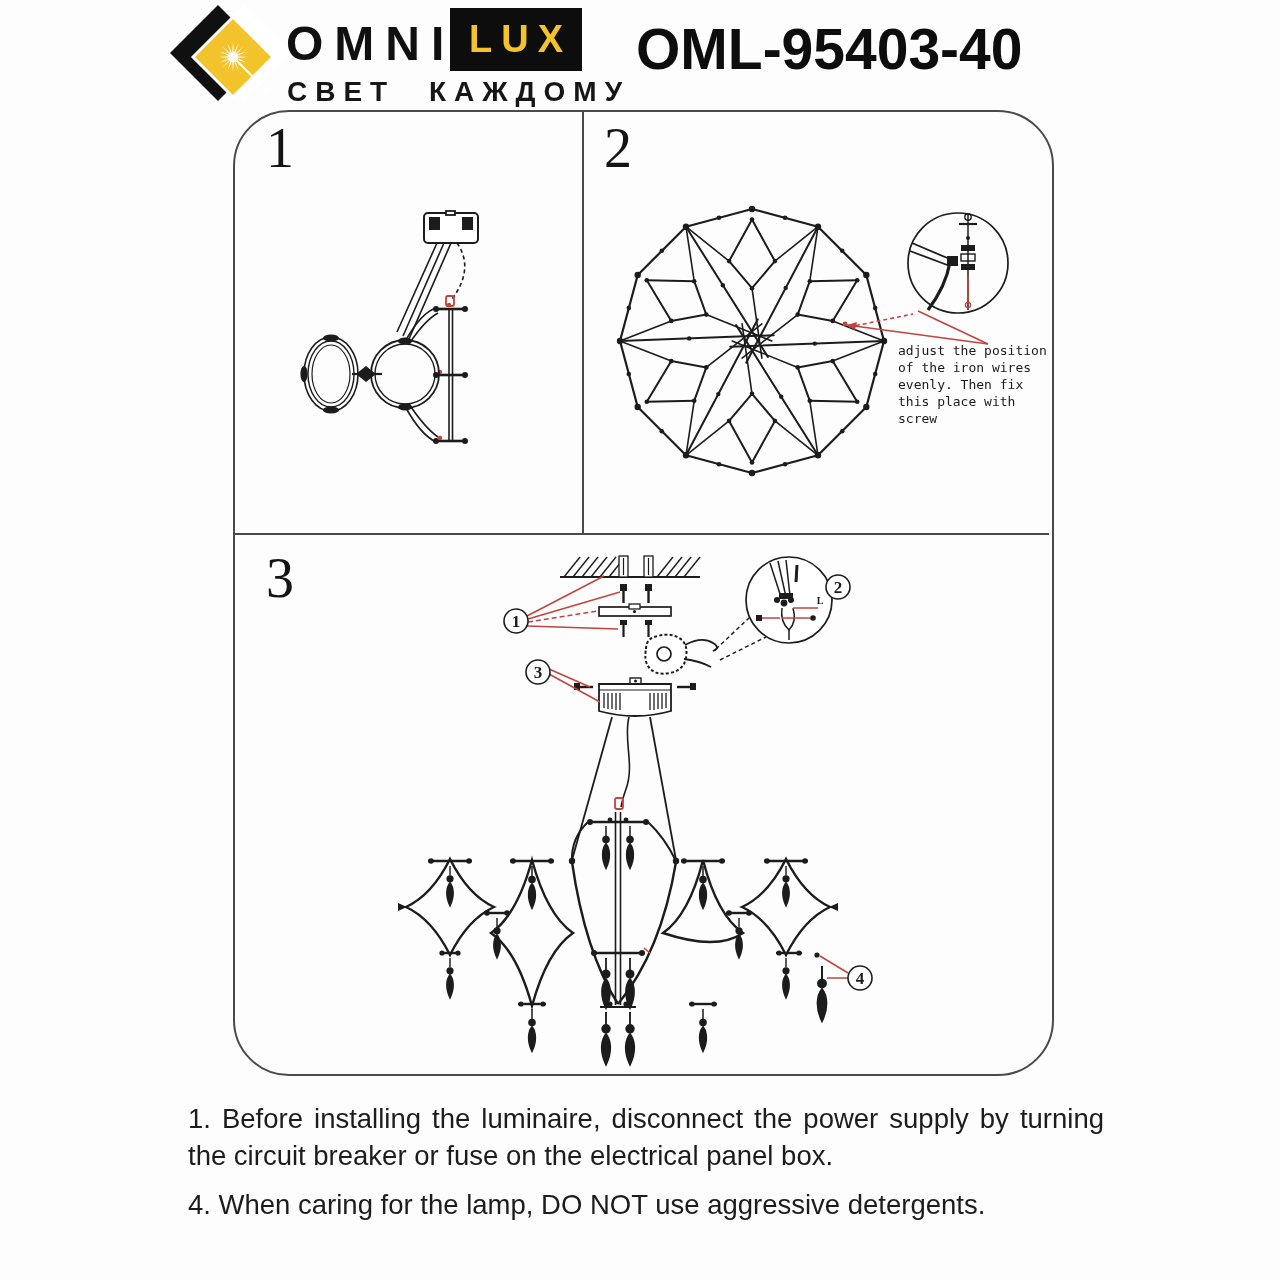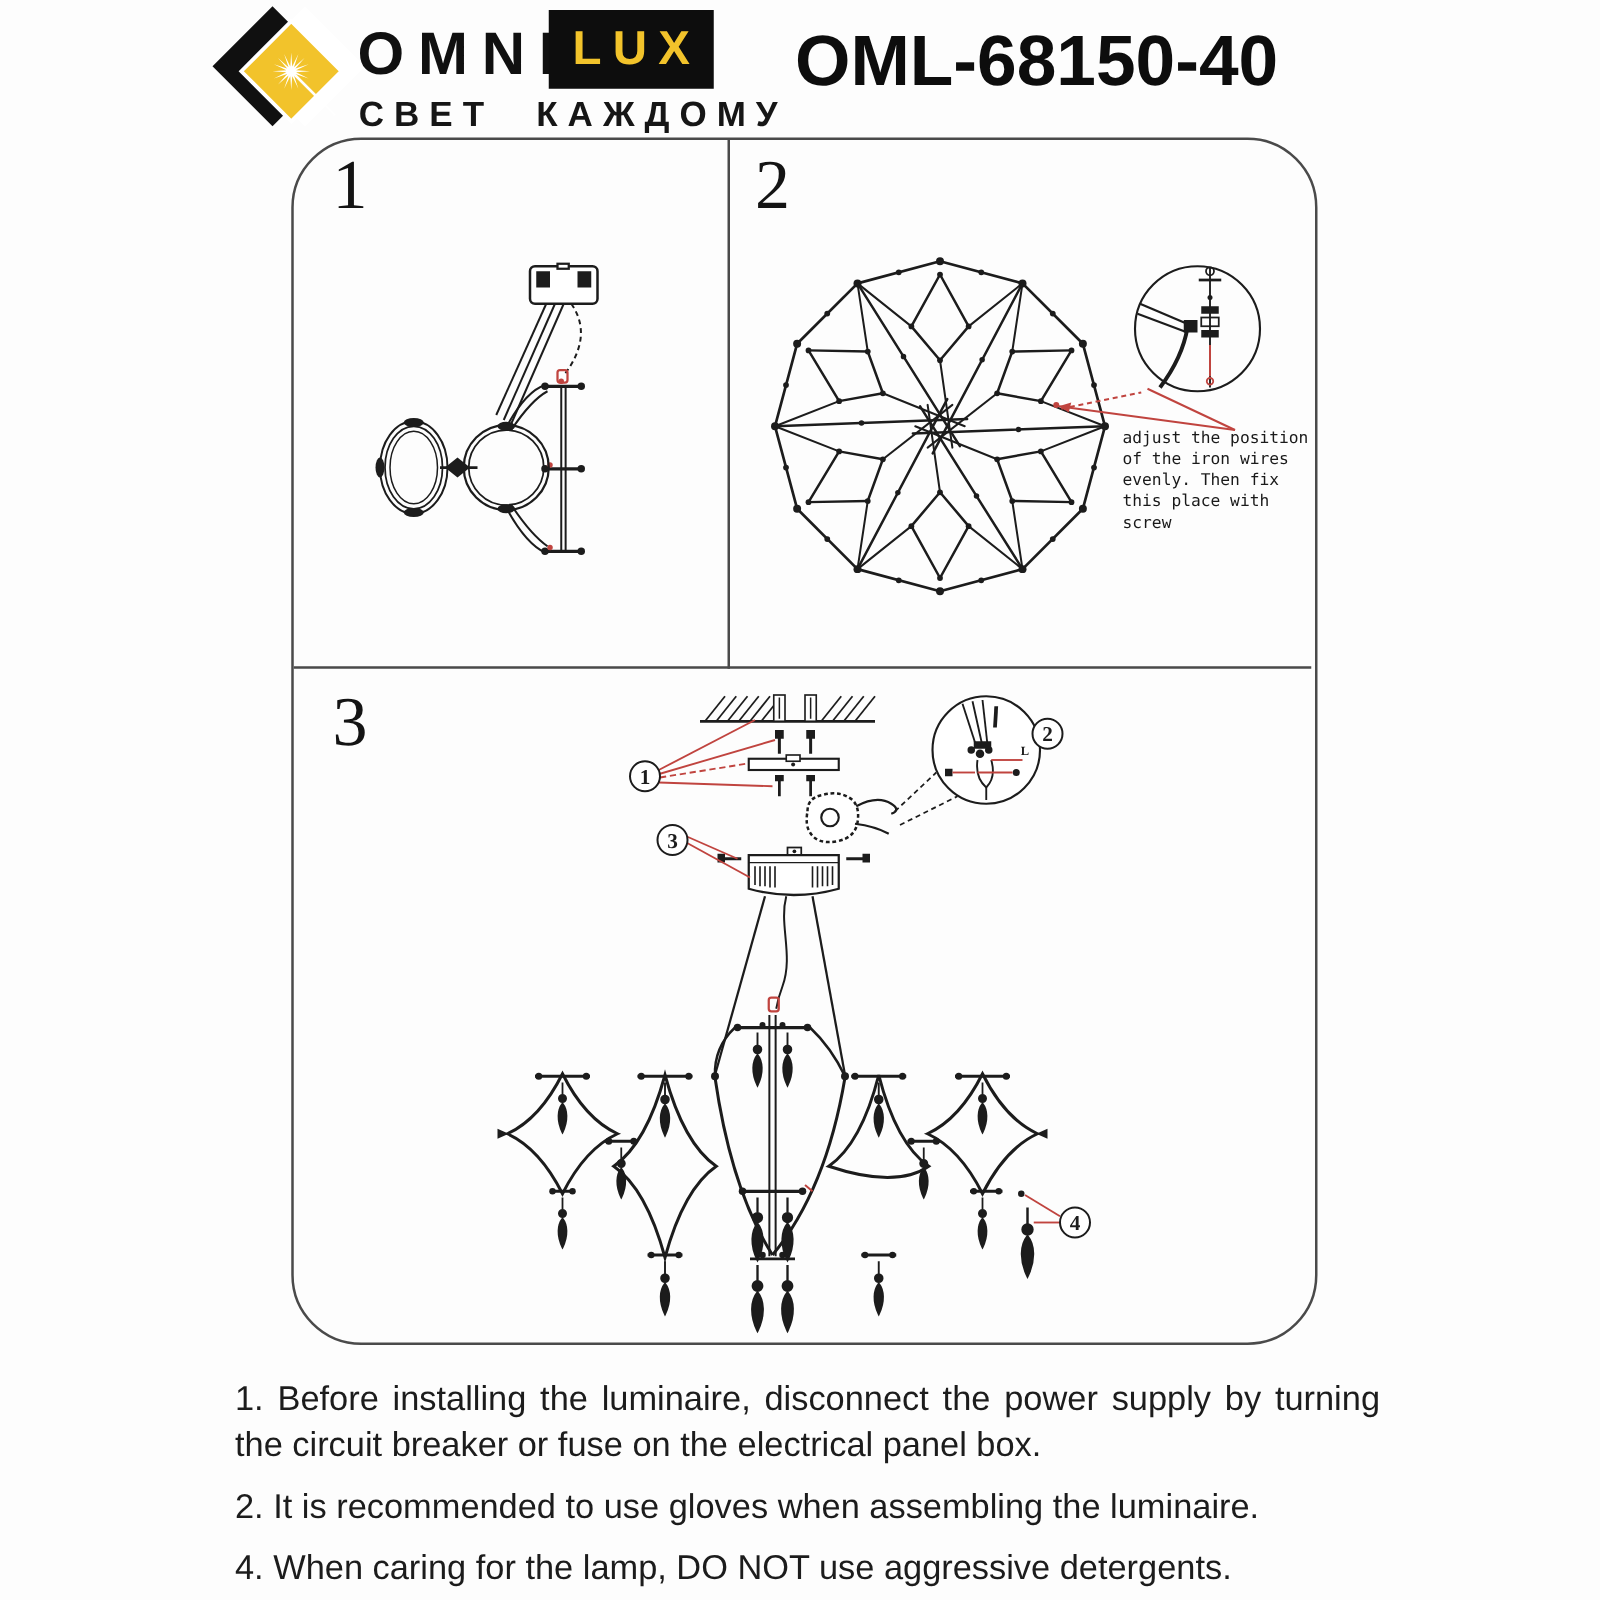--- a/index.html
+++ b/index.html
@@ -6,21 +6,21 @@
   body{
     width:1280px;height:1280px;background:#fdfdfd;position:relative;overflow:hidden;
     font-family:"Liberation Sans",sans-serif;color:#1b1b1b;
   }
   .abs{position:absolute;}
   
   .brand-omni{
     left:286px;top:16px;font-size:48px;font-weight:bold;letter-spacing:11px;color:#101010;
   }
   .brand-lux{
-    left:439px;top:8px;width:132px;height:63px;background:#0d0d0d;
+    left:450px;top:8px;width:132px;height:63px;background:#0d0d0d;
     display:flex;align-items:center;justify-content:center;
   }
   .brand-lux span{color:#f2c32b;font-size:38px;font-weight:bold;letter-spacing:9px;padding-left:9px;}
   .brand-tagline{
     left:287px;top:76px;font-size:28px;font-weight:bold;letter-spacing:8px;word-spacing:18px;color:#161616;
   }
   .model-number{
     left:636px;top:16px;font-size:57px;font-weight:bold;color:#0d0d0d;letter-spacing:0px;
   }
   
@@ -469,33 +469,32 @@
       <use href="#drop" transform="translate(822,966) scale(1.1)"></use>
     </g>
   </g>
 </svg>
 
 <div class="abs brand-omni">OMNI</div>
 <div class="abs brand-lux">
   <span>LUX</span>
 </div>
 <div class="abs brand-tagline">СВЕТ КАЖДОМУ</div>
-<div class="abs model-number">OML-68150-40</div>
+<div class="abs model-number">OML-95403-40</div>
 
 <div class="abs main-panel"></div>
 <div class="abs divider-v"></div>
 <div class="abs divider-h"></div>
 
 <div class="abs section-label sec1-label">1</div>
 <div class="abs section-label sec2-label">2</div>
 <div class="abs section-label sec3-label">3</div>
 
 <div class="abs annotation">adjust the position
 of the iron wires
 evenly. Then fix
 this place with
 screw</div>
 
 <div class="abs instructions">
   <p>1. Before installing the luminaire, disconnect the power supply by turning the circuit breaker or fuse on the electrical panel box.</p>
-  <p>2. It is recommended to use gloves when assembling the luminaire.</p>
   <p>4. When caring for the lamp, DO NOT use aggressive detergents.</p>
 </div>
 
 </body></html>

